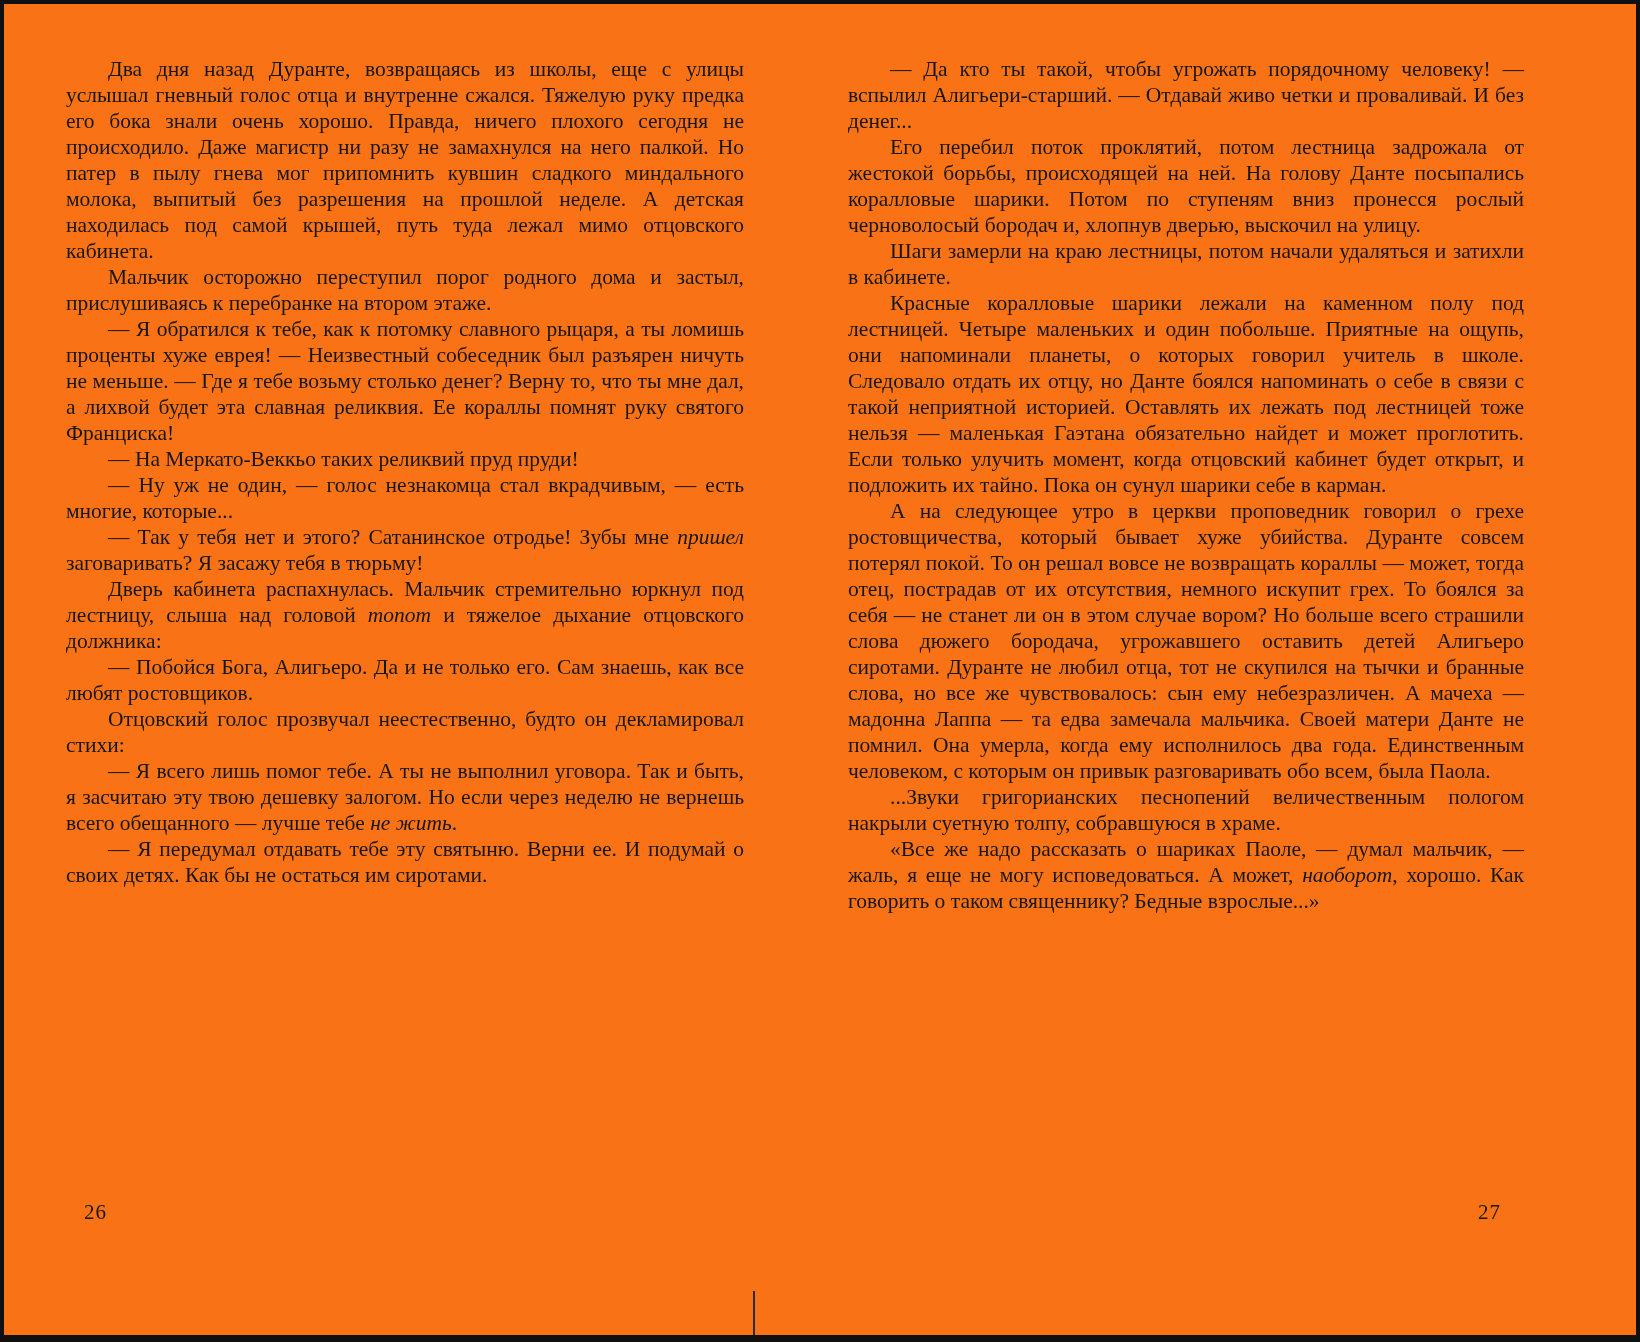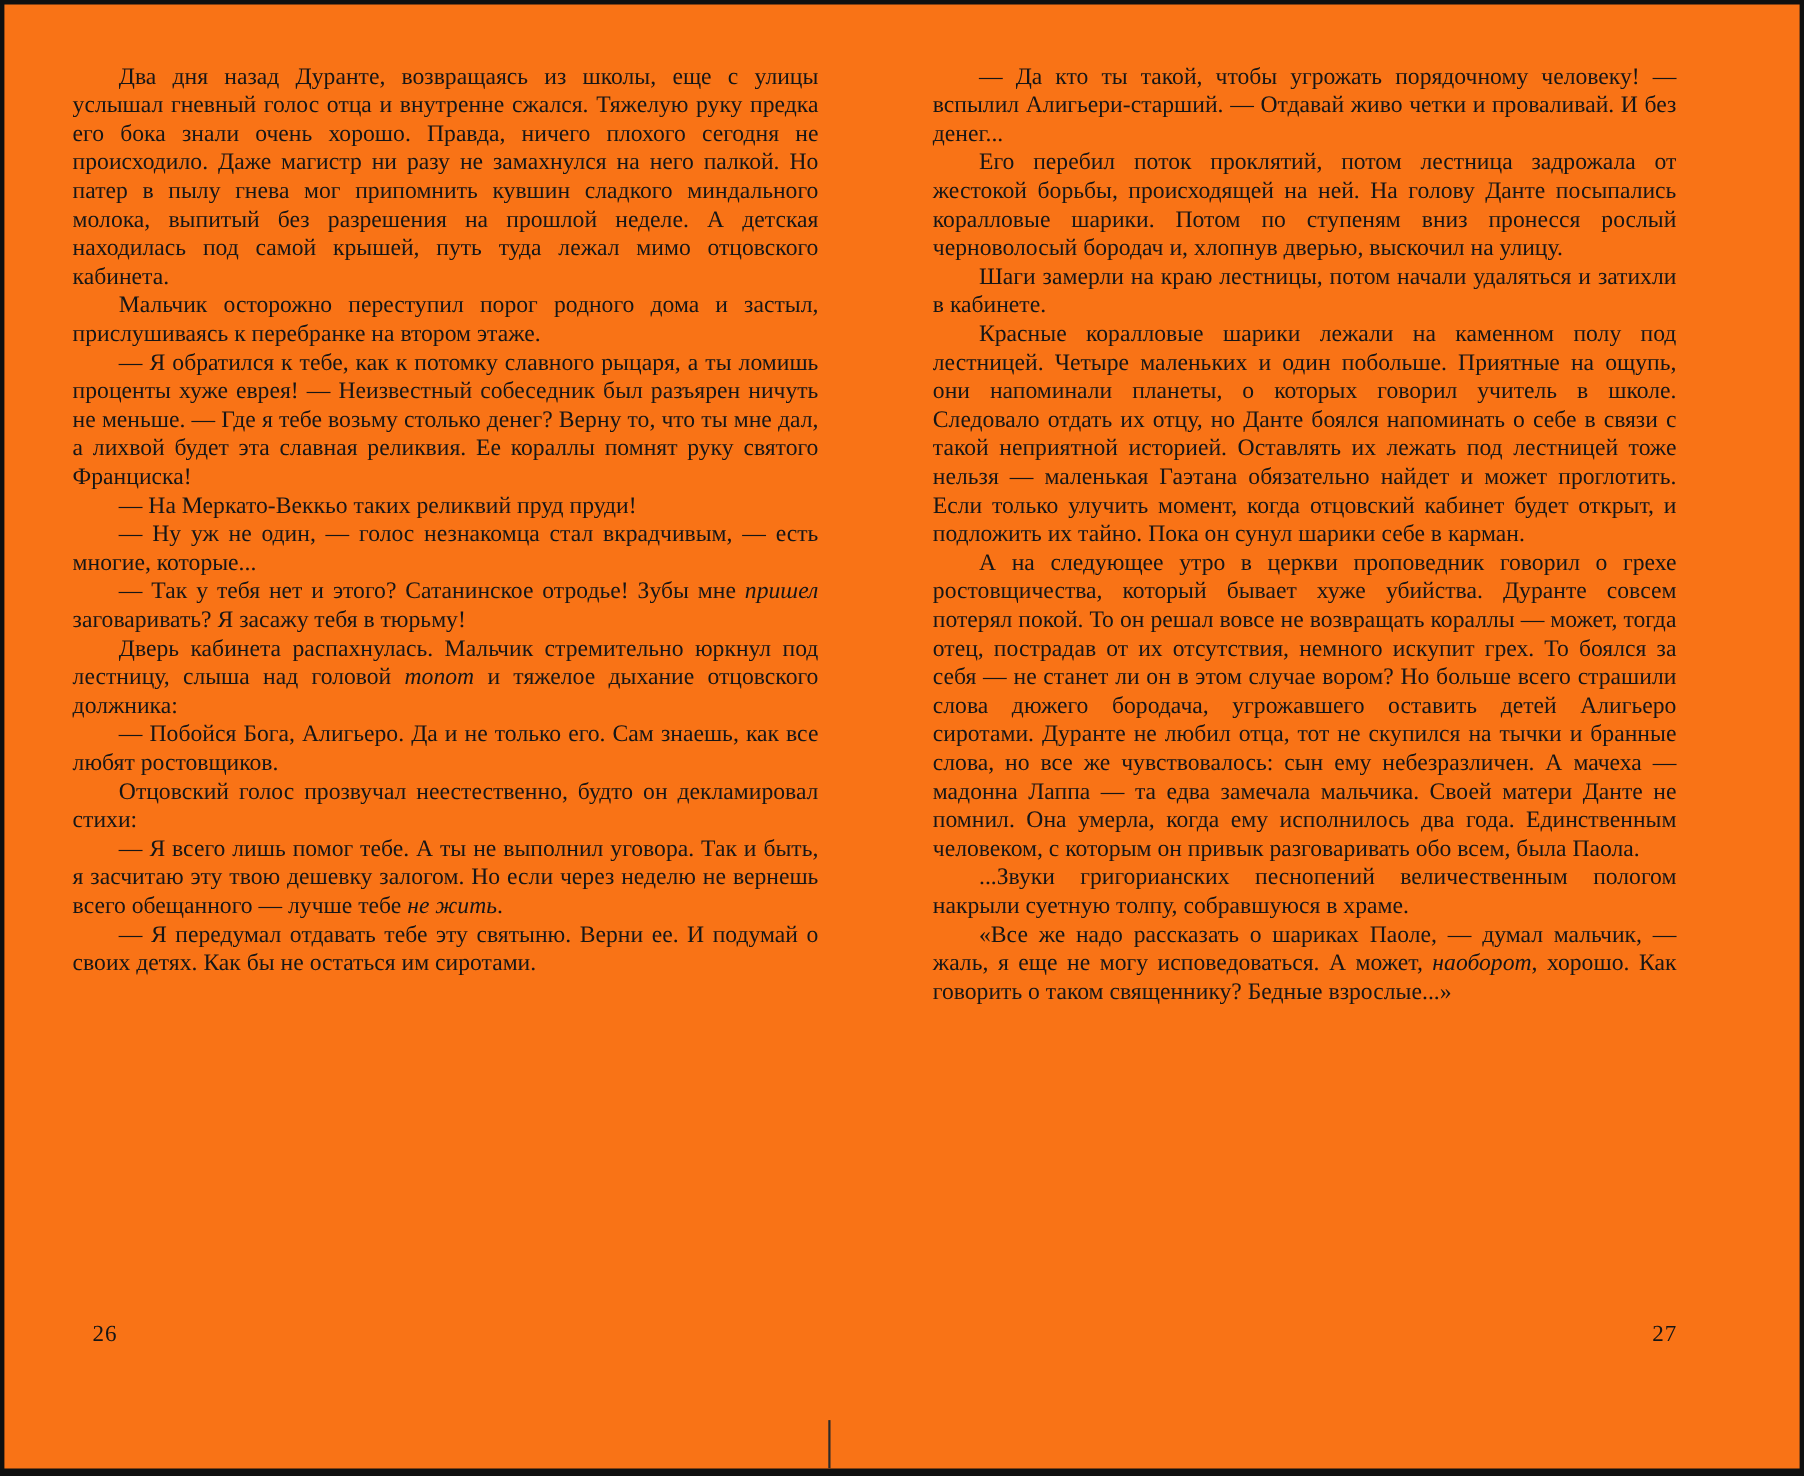--- a/index.html
+++ b/index.html
@@ -48,21 +48,21 @@
     position: absolute;
     top: 1196px;
     font-size: 21px;
     letter-spacing: 1px;
   }
   .page-num-left {
     left: 52px;
     margin-left: 28px;
   }
   .page-num-right {
-    right: 111px;
+    right: 135px;
   }
   .binding-mark {
     position: absolute;
     left: 749px;
     bottom: 0;
     width: 2px;
     height: 44px;
     background: #2b2b2b;
   }
 </style>

